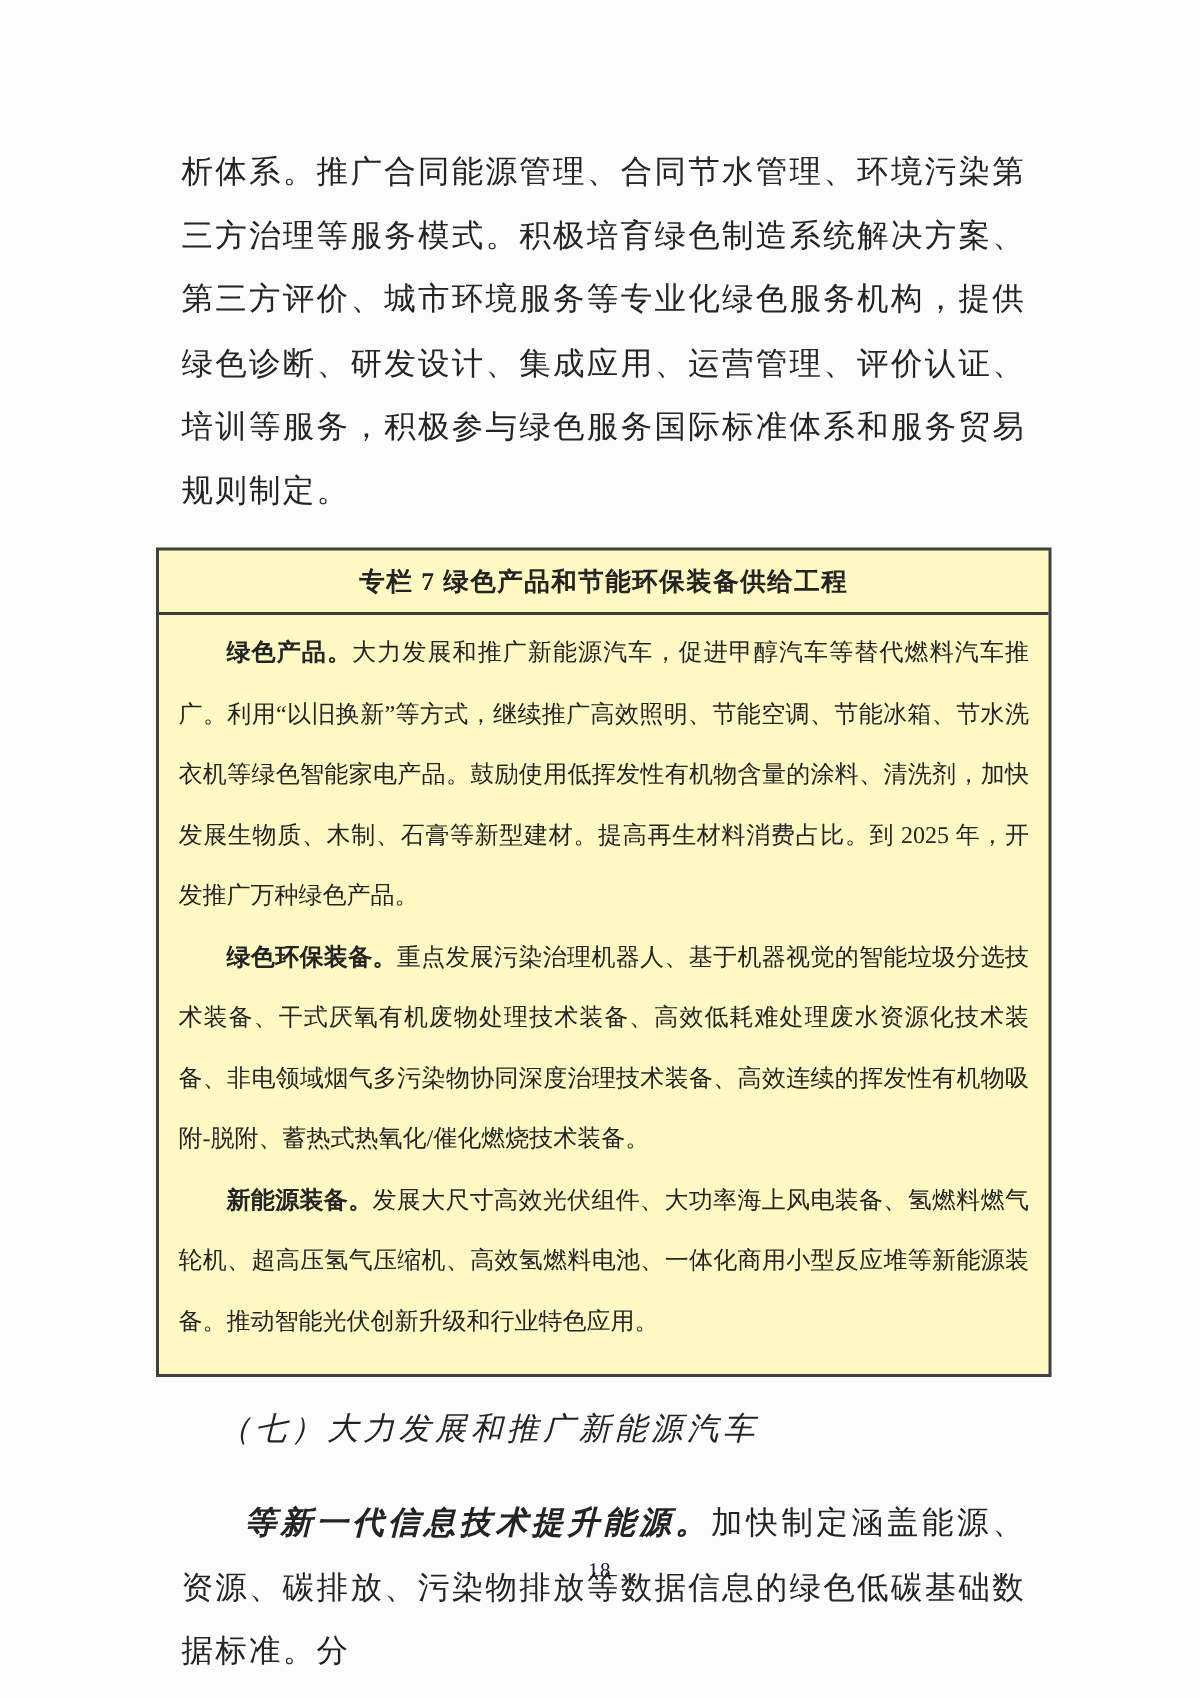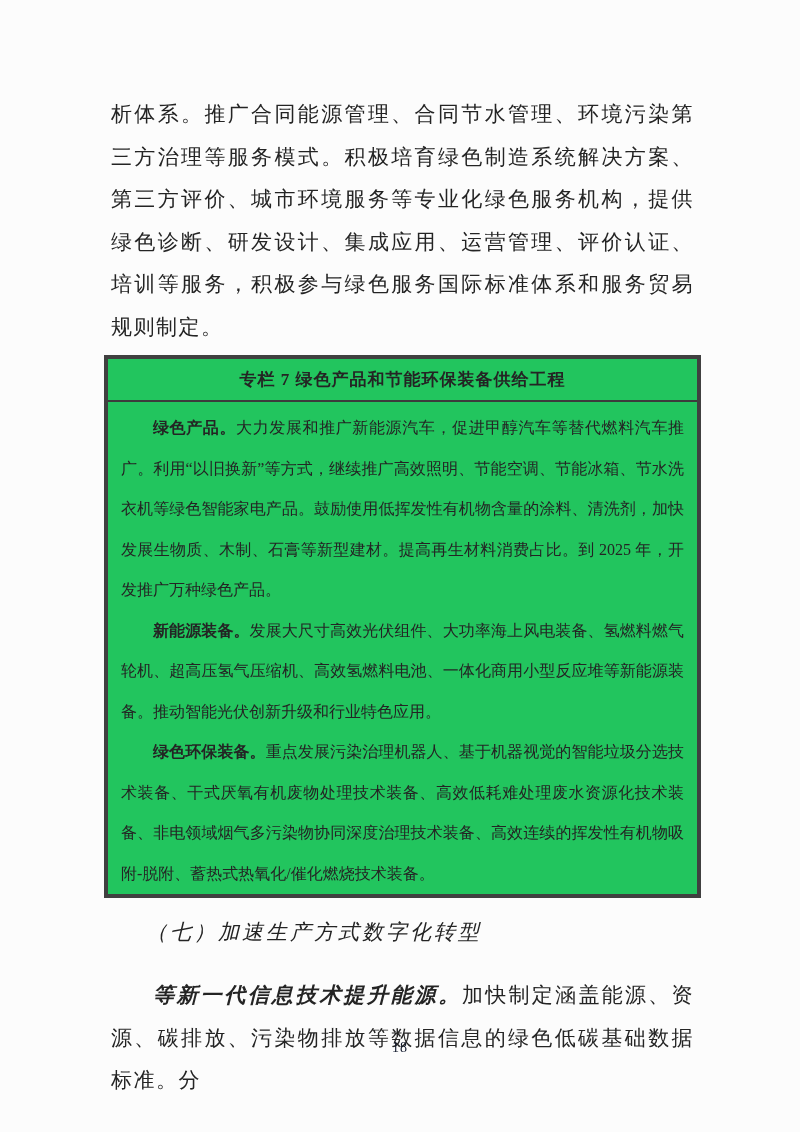--- a/index.html
+++ b/index.html
@@ -20,44 +20,44 @@
     left: 104px;
     top: 0;
     width: 597px;
   }
   
   .para-main {
     font-size: 21px;
     line-height: 42.5px;
     text-align: justify;
     letter-spacing: 1.5px;
-    margin: 7px;
+    margin: 17px;
   }
   .intro {
     margin-top: 93px;
     text-indent: 0;
   }
   .indent2 { text-indent: 2em; }
   
   .callout-box {
     margin-top: 4px;
-    border: 4px solid #404040;
-    background: #22c55e;
+    border: 2px solid #404040;
+    background: #fef9c3;
   }
   .box-title {
     font-size: 17px;
     font-weight: bold;
     text-align: center;
     line-height: 24px;
     padding: 9px 6px 8px 6px;
     border-bottom: 2px solid #3c3c3c;
     letter-spacing: 1px;
   }
   .box-body {
-    padding: 6px 13px 0 13px;
+    padding: 6px 13px 14px 13px;
   }
   .box-para {
     font-size: 16px;
     line-height: 40.5px;
     text-align: justify;
     text-indent: 2em;
     letter-spacing: 0;
     margin: 0;
   }
   .box-lead {
@@ -93,25 +93,25 @@
 <body>
 
 <div class="content">
 
   <p class="para-main intro">析体系。推广合同能源管理、合同节水管理、环境污染第三方治理等服务模式。积极培育绿色制造系统解决方案、第三方评价、城市环境服务等专业化绿色服务机构，提供绿色诊断、研发设计、集成应用、运营管理、评价认证、培训等服务，积极参与绿色服务国际标准体系和服务贸易规则制定。</p>
 
   <div class="callout-box">
     <div class="box-title">专栏 7  绿色产品和节能环保装备供给工程</div>
     <div class="box-body">
       <p class="box-para"><span class="box-lead">绿色产品。</span><span>大力发展和推广新能源汽车，促进甲醇汽车等替代燃料汽车推广。利用“以旧换新”等方式，继续推广高效照明、节能空调、节能冰箱、节水洗衣机等绿色智能家电产品。鼓励使用低挥发性有机物含量的涂料、清洗剂，加快发展生物质、木制、石膏等新型建材。提高再生材料消费占比。到 2025 年，开发推广万种绿色产品。</span></p>
+      <p class="box-para"><span class="box-lead">绿色环保装备。</span><span>重点发展污染治理机器人、基于机器视觉的智能垃圾分选技术装备、干式厌氧有机废物处理技术装备、高效低耗难处理废水资源化技术装备、非电领域烟气多污染物协同深度治理技术装备、高效连续的挥发性有机物吸附-脱附、蓄热式热氧化/催化燃烧技术装备。</span></p>
       <p class="box-para"><span class="box-lead">新能源装备。</span><span>发展大尺寸高效光伏组件、大功率海上风电装备、氢燃料燃气轮机、超高压氢气压缩机、高效氢燃料电池、一体化商用小型反应堆等新能源装备。推动智能光伏创新升级和行业特色应用。</span></p>
-      <p class="box-para"><span class="box-lead">绿色环保装备。</span><span>重点发展污染治理机器人、基于机器视觉的智能垃圾分选技术装备、干式厌氧有机废物处理技术装备、高效低耗难处理废水资源化技术装备、非电领域烟气多污染物协同深度治理技术装备、高效连续的挥发性有机物吸附-脱附、蓄热式热氧化/催化燃烧技术装备。</span></p>
     </div>
   </div>
 
-  <h3 class="section-heading">（七）加速生产方式数字化转型</h3>
+  <h3 class="section-heading">（七）大力发展和推广新能源汽车</h3>
 
 
   <p class="para-main indent2"><span class="para-lead-bold">等新一代信息技术提升能源。</span><span>加快制定涵盖能源、资源、碳排放、污染物排放等数据信息的绿色低碳基础数据标准。分</span></p>
 
 </div>
 
 <div class="page-number">18</div>
 
 </body></html>

